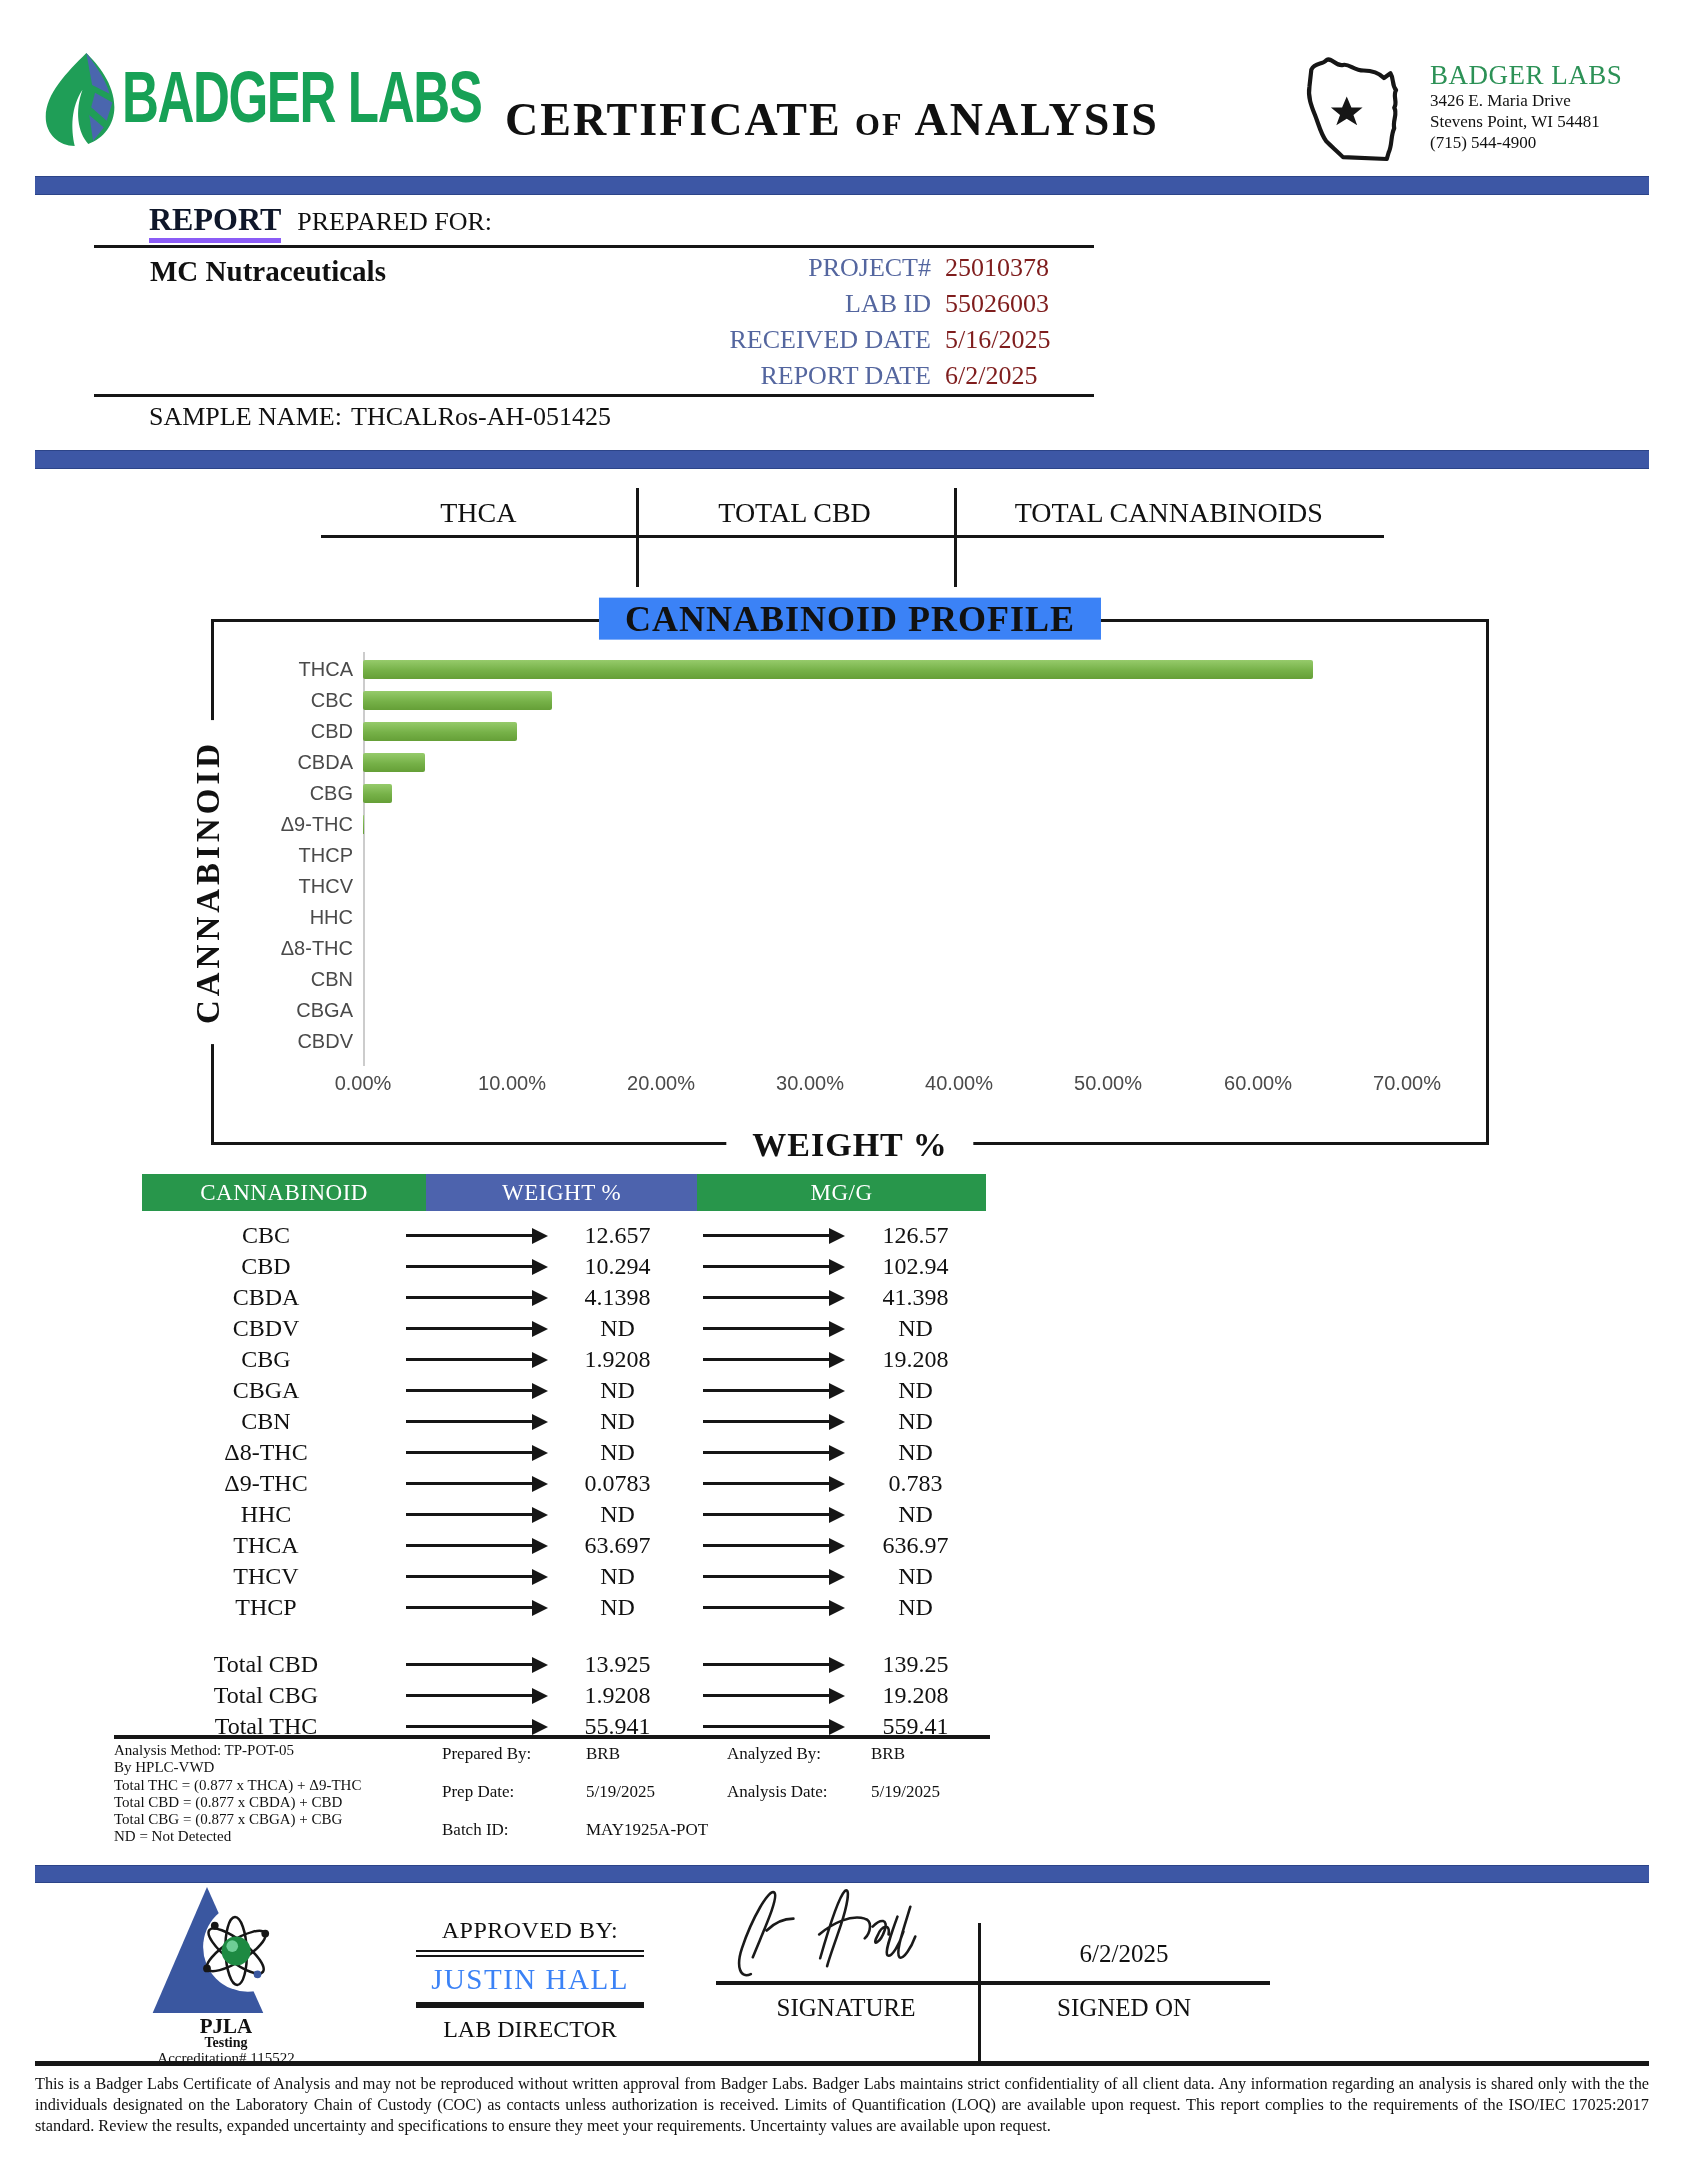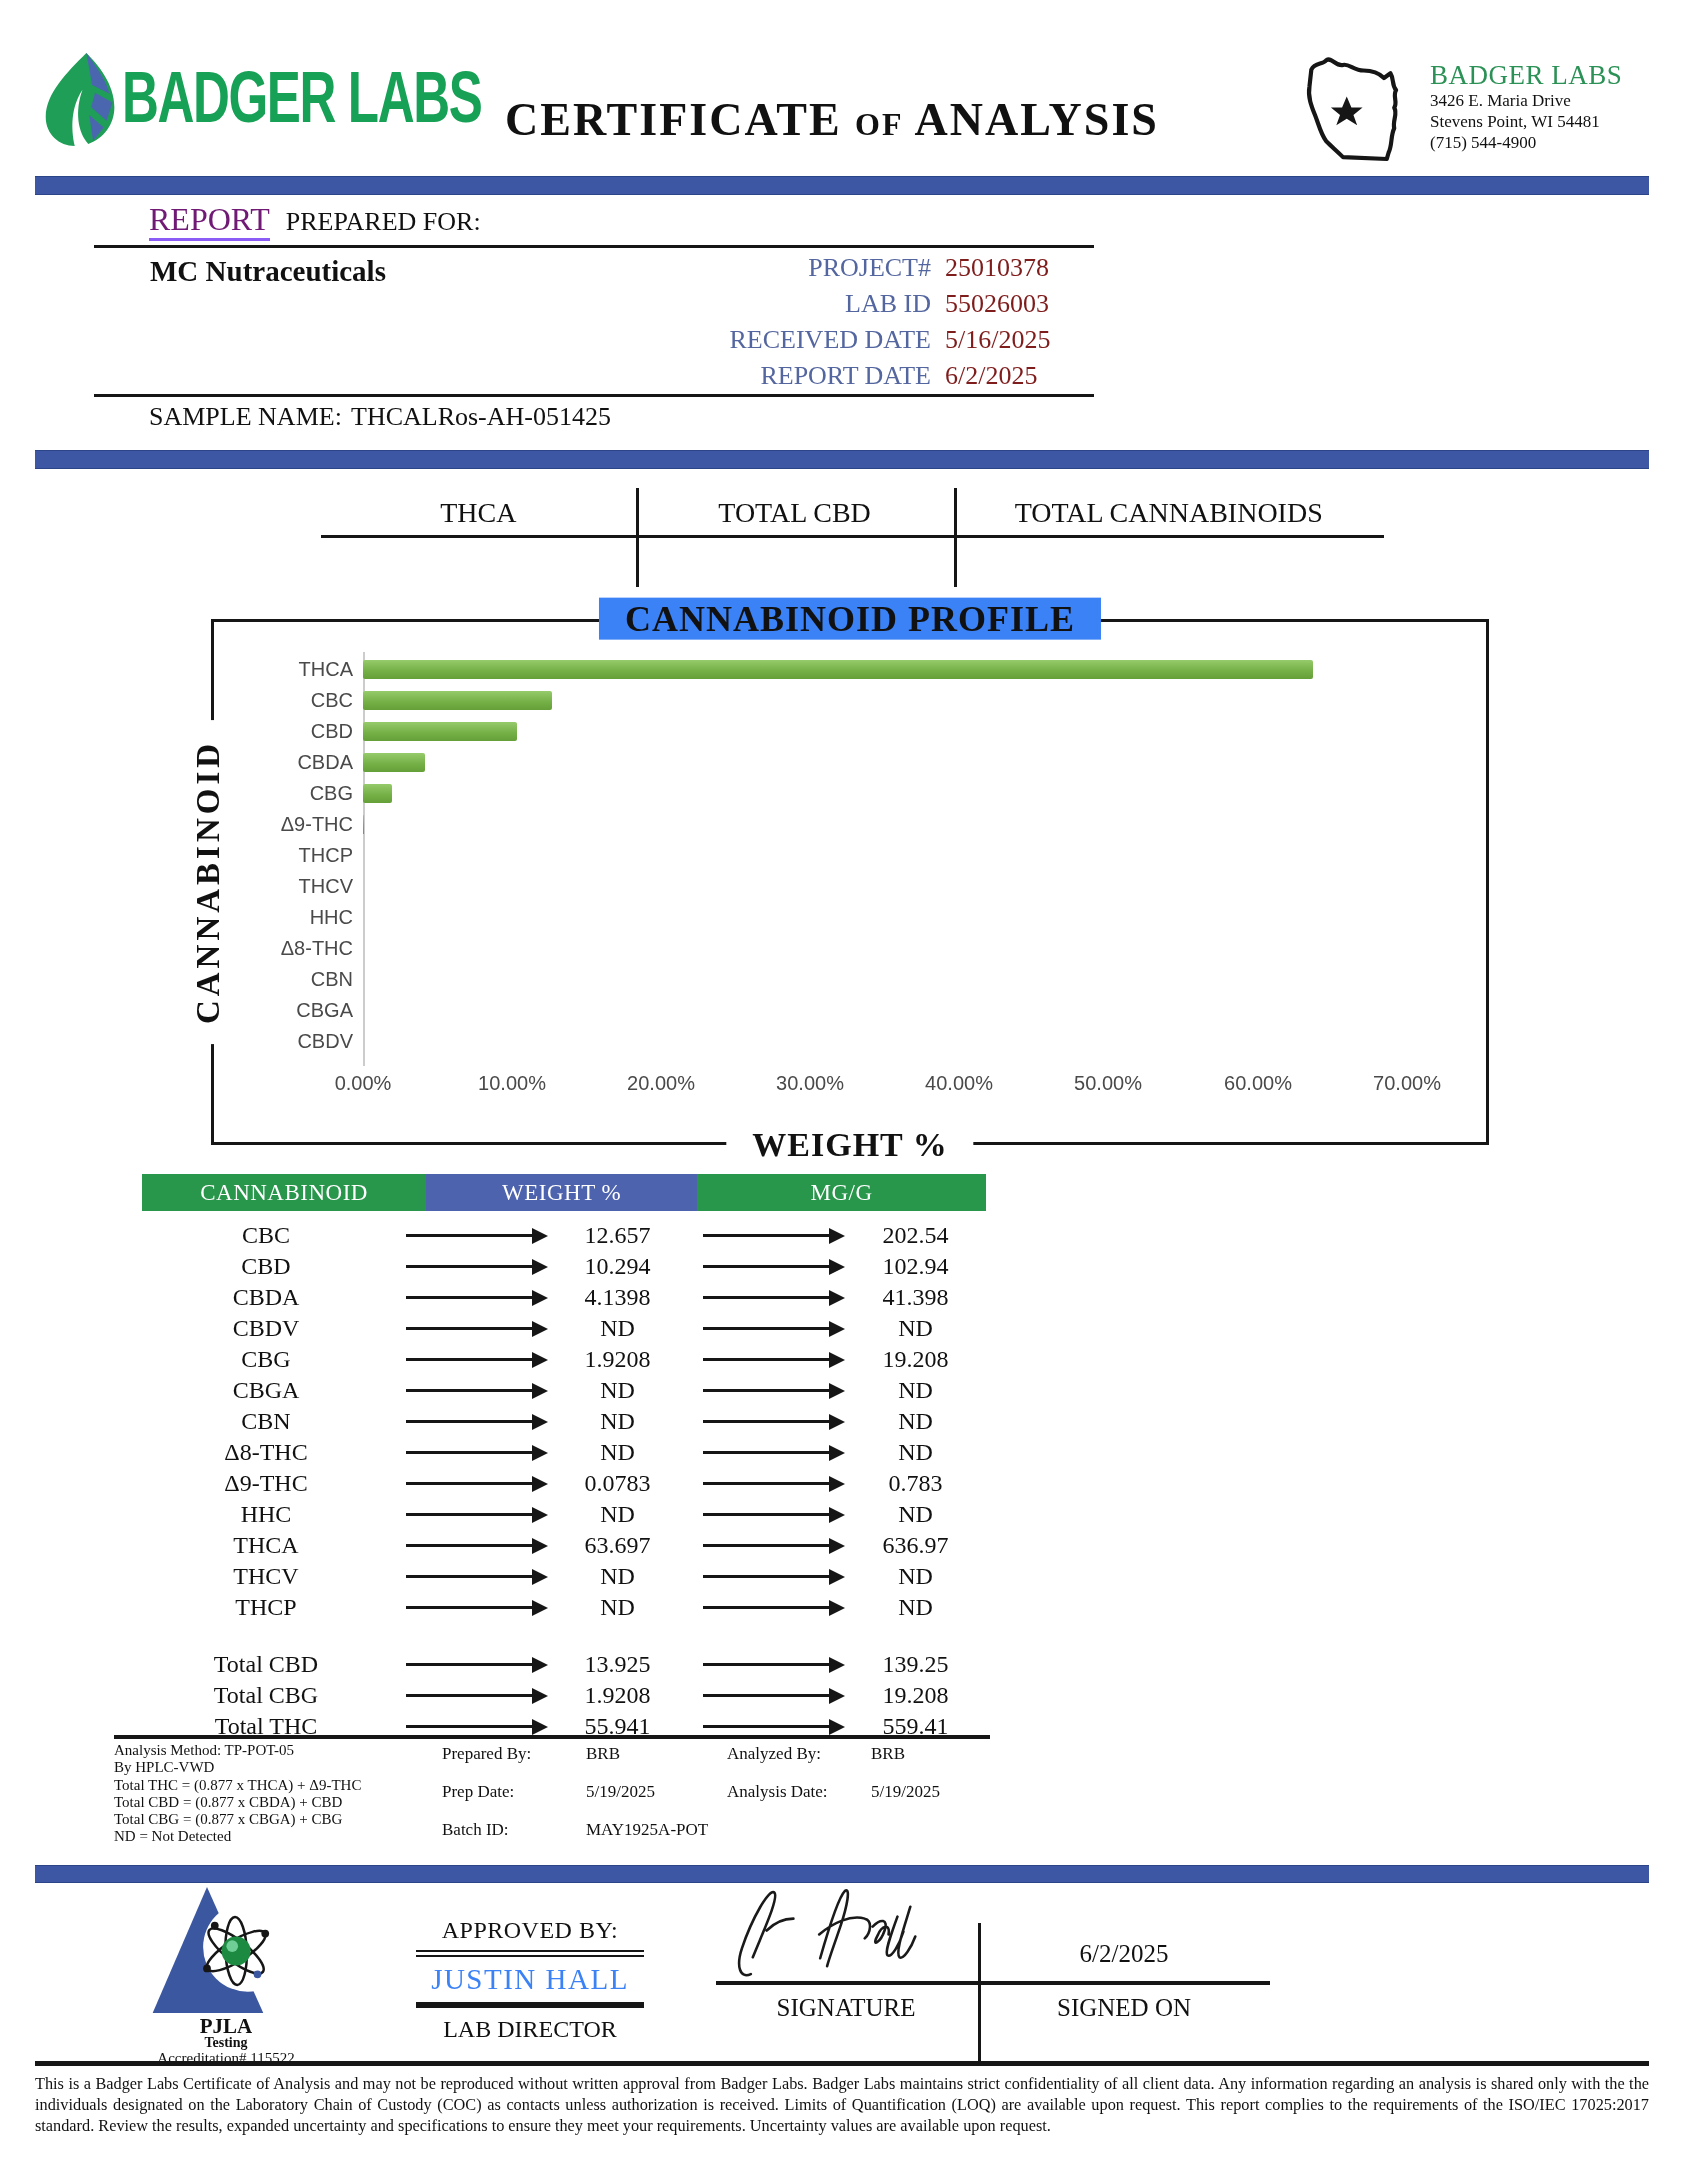--- a/index.html
+++ b/index.html
@@ -15,21 +15,21 @@
               font-weight:bold;font-size:46px;letter-spacing:2px;white-space:nowrap;}
   .main-title .of{font-size:32px;}
   .lab-block{position:absolute;left:1430px;top:65px;line-height:21px;}
   .lab-block .lab-name{font-size:27px;color:#2c9156;letter-spacing:0.5px;margin-bottom:4px;}
   .lab-block .addr{font-size:17px;color:#111;}
   .bluebar{position:absolute;left:35px;width:1614px;height:17px;background:#3d57a5;
            border-top:1px solid #2c4488;border-bottom:1px solid #2c4488;}
 
   
   .rpf{position:absolute;left:149px;top:201px;white-space:nowrap;}
-  .rpf .r1{font-size:32px;color:#701a75;border-bottom:3px solid #8b5cf6;padding-bottom:1px;}
+  .rpf .r1{font-size:32px;color:#0f172a;border-bottom:5px solid #8b5cf6;padding-bottom:1px;font-weight:bold;}
   .rpf .r2{font-size:26px;color:#111;margin-left:12px;}
   .hline{position:absolute;background:#161616;}
   .client{position:absolute;left:150px;top:255px;font-weight:bold;font-size:29px;}
   .fields{position:absolute;left:554px;top:253px;width:540px;}
   .frow{display:flex;height:36px;align-items:baseline;}
   .flabel{flex:1;text-align:right;color:#54669f;font-size:26px;}
   .fvalue{width:149px;text-align:left;padding-left:14px;font-size:26px;color:#7f1d1d;}
   .sample{position:absolute;left:149px;top:402px;font-size:26px;}
   .sampleval{position:absolute;left:351px;top:402px;font-size:26px;}
 
@@ -266,21 +266,21 @@
     <div class="trows">
         <div class="trow">
           <div class="tname">CBC</div>
           <div class="arrcell">
             <div class="arrow"></div>
           </div>
           <div class="tval1">12.657</div>
           <div class="arrcell">
             <div class="arrow"></div>
           </div>
-          <div class="tval2">202.54</div>
+          <div class="tval2">126.57</div>
         </div>
         <div class="trow">
           <div class="tname">CBD</div>
           <div class="arrcell">
             <div class="arrow"></div>
           </div>
           <div class="tval1">10.294</div>
           <div class="arrcell">
             <div class="arrow"></div>
           </div>

